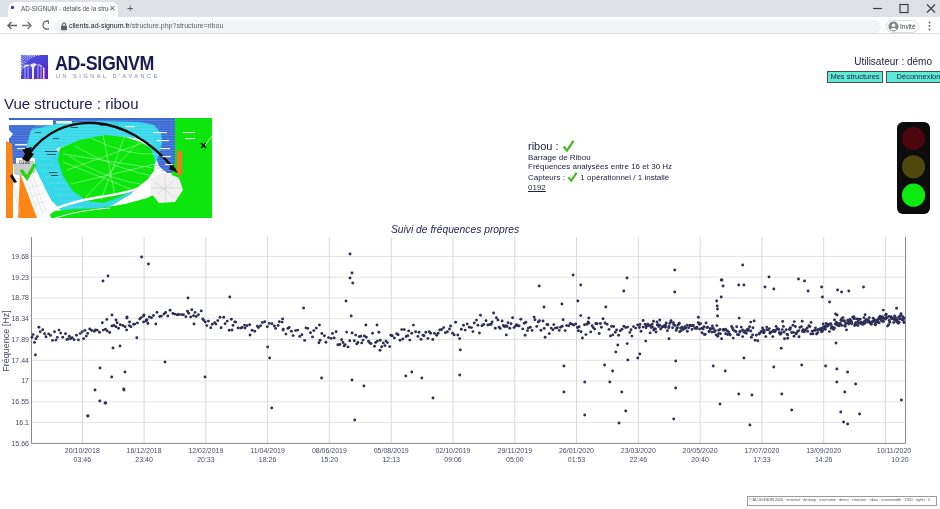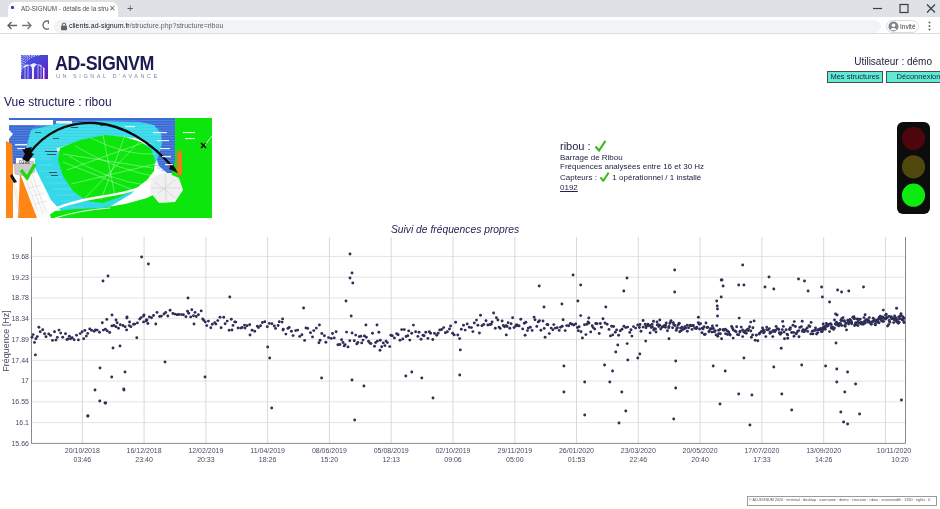--- a/index.html
+++ b/index.html
@@ -15,22 +15,22 @@
 .pill{position:absolute;left:54px;top:2.5px;width:827px;height:13px;border-radius:6.5px;background:#f1f3f4;}
 .url{position:absolute;left:69px;top:4.5px;font-size:7px;color:#202124;white-space:nowrap;}
 .url span{color:#5f6368;}
 .chip{position:absolute;left:886px;top:2.5px;width:33px;height:13px;border:1px solid #dadce0;border-radius:7px;background:#fff;}
 .chipname{position:absolute;left:13px;top:2.5px;font-size:6.5px;color:#3c4043;}
 
 .logotext{position:absolute;left:55px;top:51px;font-size:21px;font-weight:bold;letter-spacing:-0.4px;color:#1b1b52;transform:scaleX(0.85);transform-origin:0 0;}
 .logosub{position:absolute;left:56px;top:72.5px;font-size:5.5px;letter-spacing:2.55px;color:#7a85ad;}
 .user{position:absolute;right:8px;top:56px;font-size:10px;color:#1e1e3c;}
 .btn{position:absolute;top:70.5px;height:12px;background:#5eead4;border:1.5px solid #4d4d4d;font-size:7.5px;color:#26263e;text-align:center;line-height:9px;font-family:"Liberation Sans",sans-serif;}
-.h1{position:absolute;left:4px;top:94.5px;font-size:12px;color:#20205c;}
-.info{position:absolute;left:560px;top:140px;font-size:8px;color:#222246;line-height:9.9px;}
+.h1{position:absolute;left:4px;top:94.5px;font-size:15px;color:#20205c;}
+.info{position:absolute;left:528px;top:140px;font-size:8px;color:#222246;line-height:9.9px;}
 .info .t1{font-size:11px;line-height:12.5px;}
 .check{display:inline-block;vertical-align:-2px;}
 .footer{position:absolute;left:747px;top:495.5px;width:190px;height:10px;border:1px solid #9a9a9a;color:#555;overflow:hidden;}
 .ft{position:absolute;left:1px;top:1.5px;font-size:6px;white-space:nowrap;transform:scale(0.62);transform-origin:0 0;}
 .chart{position:absolute;left:0;top:218px;}
 </style></head>
 <body>
 
 <div class="tabbar">
  <div class="tab"></div>

